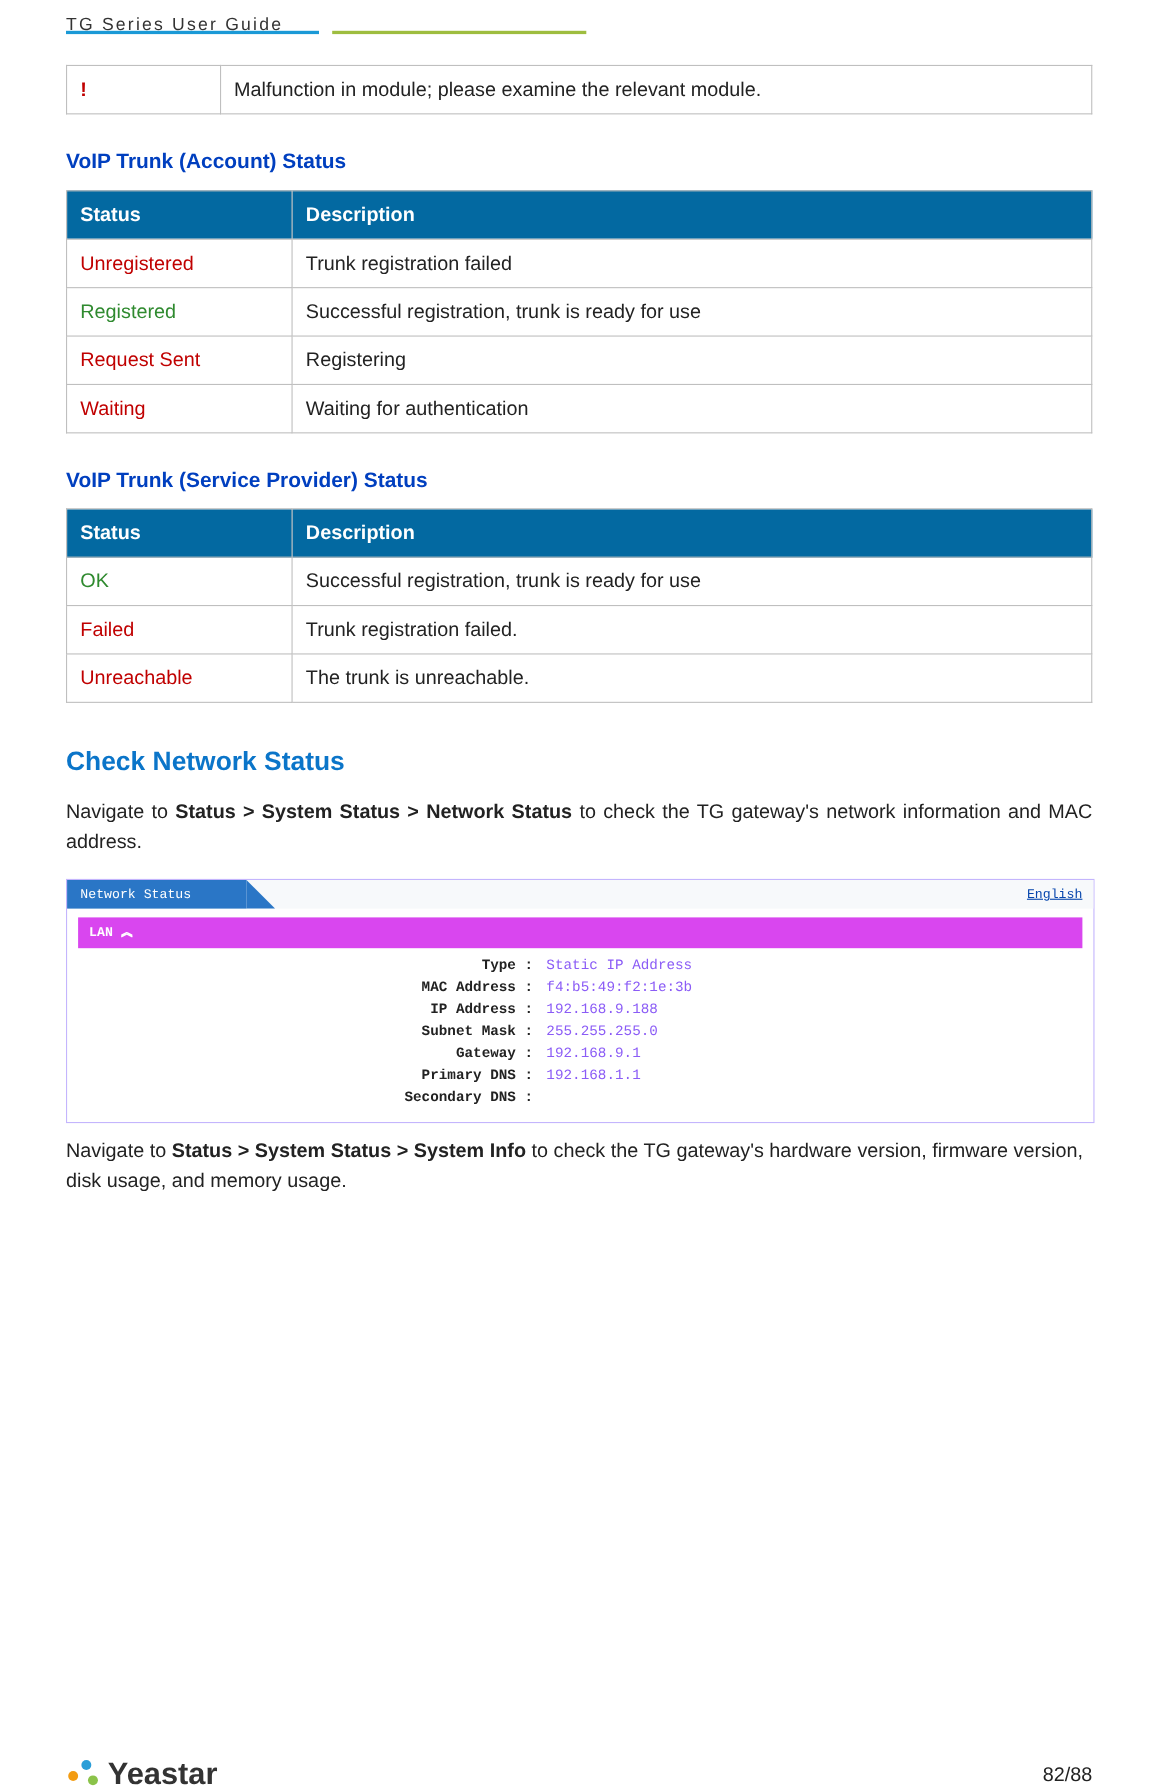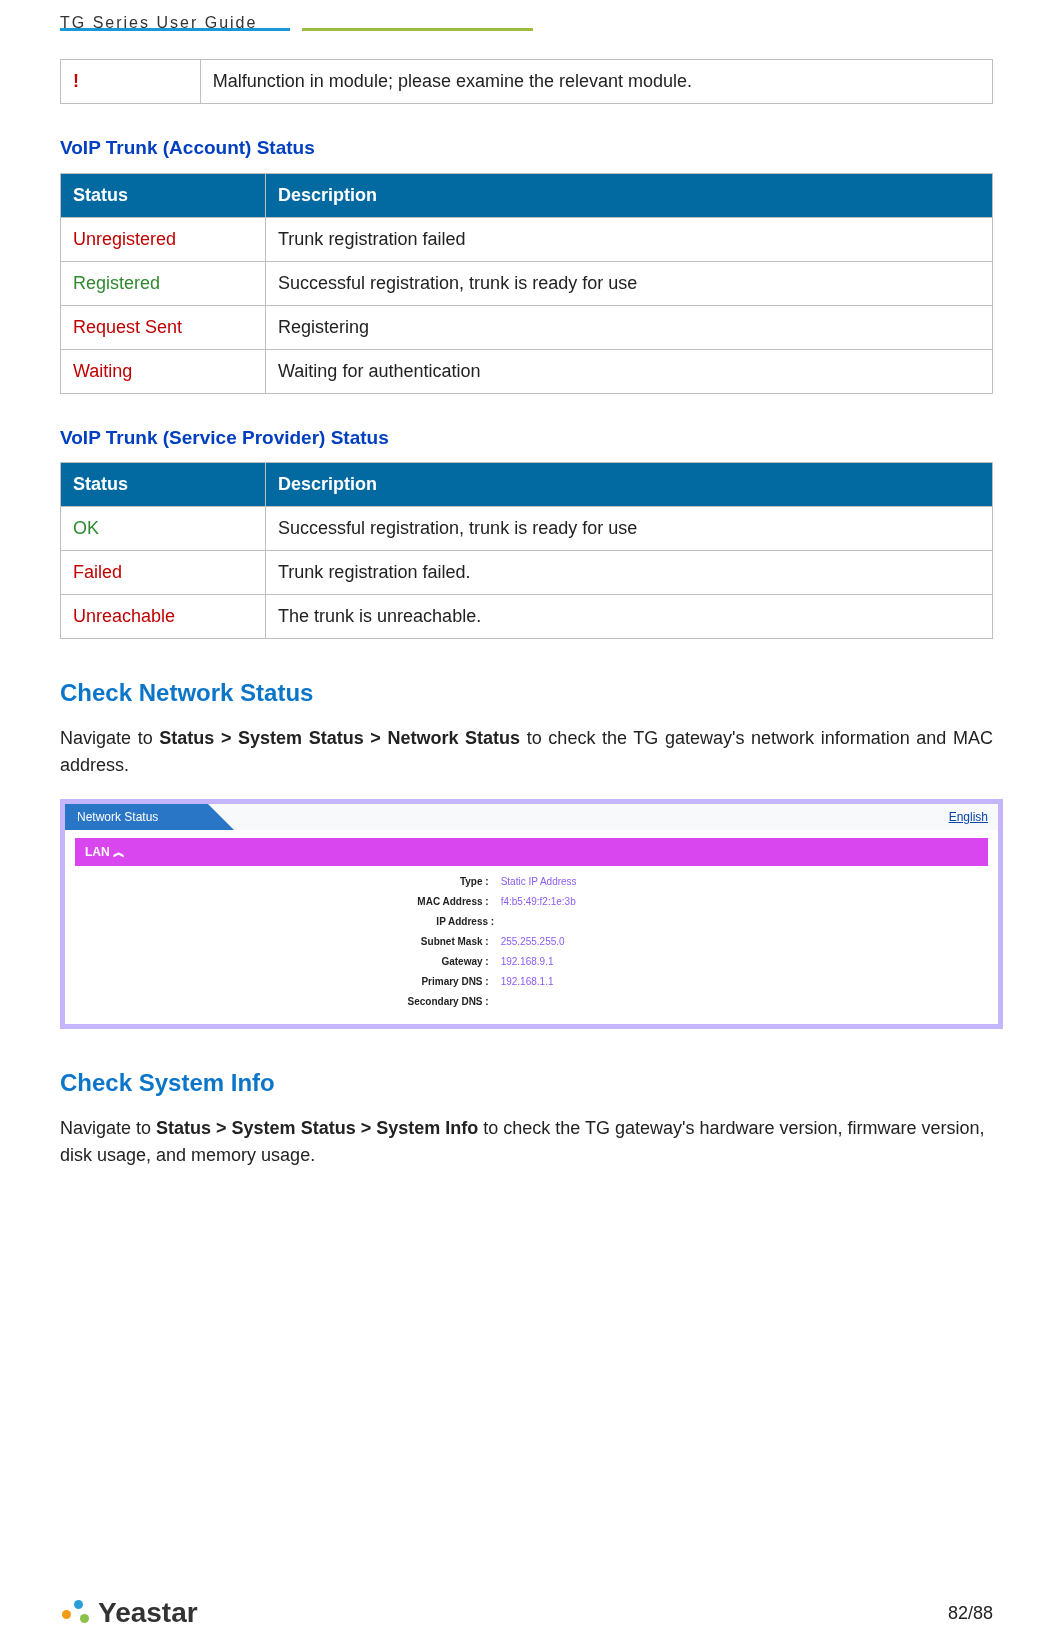--- a/index.html
+++ b/index.html
@@ -80,23 +80,23 @@
     font-size: 18px;
     color: #222;
     margin: 8px 0 20px 0;
   }
   p.body b { font-weight: bold; }
 
   .justify { text-align: justify; }
 
   
   .net-panel {
-    border: 5px solid #c4b5fd;
+    border: 1px solid #c4b5fd;
     width: 100%;
-    font-family: Liberation Sans, sans-serif;
+    font-family: Liberation Mono, monospace;
     font-size: 12px;
     color: #222;
     margin-bottom: 12px;
   }
   .net-panel .titlebar {
     position: relative;
     height: 26px;
     background: #f7f9fb;
   }
   .net-panel .titlebar .tab {
@@ -127,21 +127,21 @@
     color:#fff;
     font-size:12px;
     padding:5px 10px;
     font-weight:bold;
   }
   .net-panel .fields {
     padding: 6px 0 12px 0;
   }
   .net-panel .row {
     display:flex;
-    font-size:10px;
+    font-size:13px;
     line-height:20px;
   }
   .net-panel .row .k {
     width: 46%;
     text-align:right;
     color:#222;
     padding-right:6px;
     font-weight:bold;
   }
   .net-panel .row .v {
@@ -260,41 +260,41 @@
       <div class="row">
           <div class="k">Type :</div>
           <div class="v">Static IP Address</div>
         </div>
       <div class="row">
           <div class="k">MAC Address :</div>
           <div class="v">f4:b5:49:f2:1e:3b</div>
         </div>
       <div class="row">
           <div class="k">IP Address :</div>
+          <div class="v">192.168.9.188</div>
         </div>
       <div class="row">
           <div class="k">Subnet Mask :</div>
           <div class="v">255.255.255.0</div>
         </div>
       <div class="row">
           <div class="k">Gateway :</div>
           <div class="v">192.168.9.1</div>
         </div>
       <div class="row">
           <div class="k">Primary DNS :</div>
           <div class="v">192.168.1.1</div>
         </div>
       <div class="row">
           <div class="k">Secondary DNS :</div>
           <div class="v"></div>
         </div>
     </div>
   </div>
 
-  <h2 class="blue-main">Check System Info</h2>
   <p class="body">
     <span>Navigate to </span><b>Status &gt; System Status &gt; System Info</b><span> to check the TG gateway's hardware version, firmware version, disk usage, and memory usage.</span>
   </p>
 
   <div class="footer">
     <div class="logo">
       <span class="dots">
         <span class="dot d1"></span>
           <span class="dot d2"></span>
           <span class="dot d3"></span>

